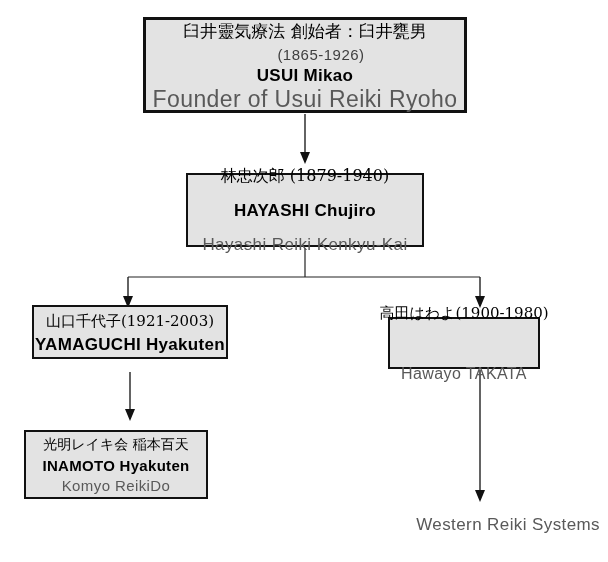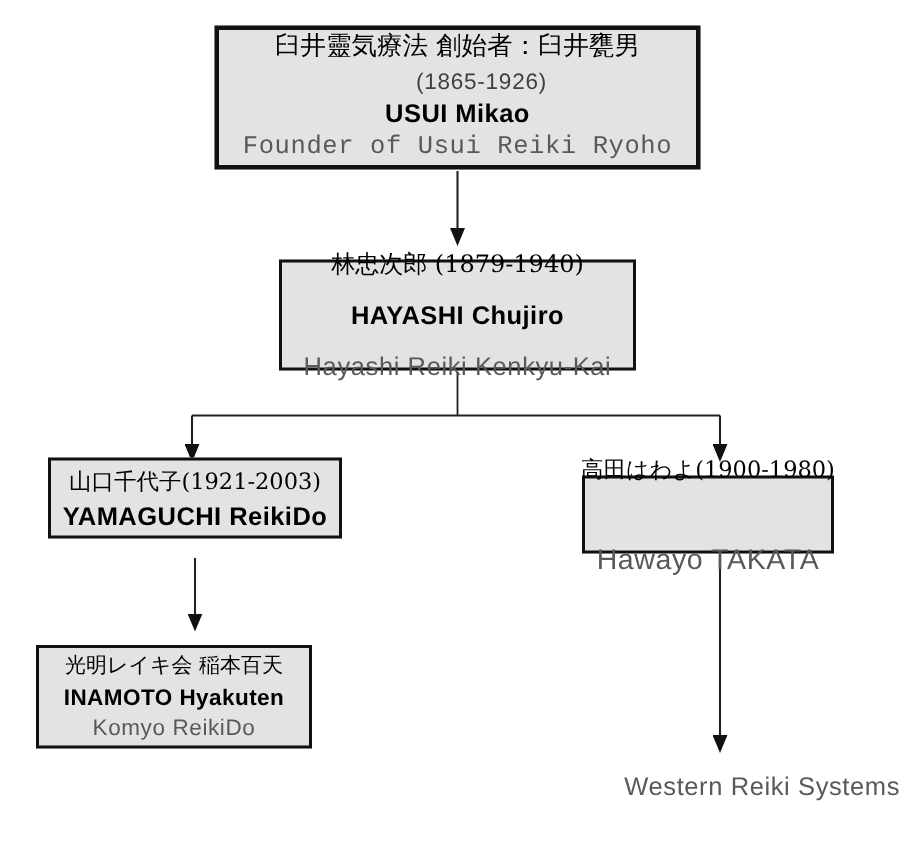--- a/index.html
+++ b/index.html
@@ -52,34 +52,34 @@
   .line-sub {
     color: #595959;
     letter-spacing: 0.4px;
     white-space: nowrap;
   }
   
   .node--usui { left: 143px; top: 17px; width: 324px; height: 96px; justify-content: space-between; }
   .node--usui .line-jp    { font-size: 17px; line-height: 23px; }
   .node--usui .line-dates { font-size: 15px; line-height: 21px; }
   .node--usui .line-name  { font-size: 17px; line-height: 22px; }
-  .node--usui .line-sub   { font-size: 17px; line-height: 22px; font-family: Liberation Mono, monospace; }
+  .node--usui .line-sub   { font-size: 23px; line-height: 22px; }
   
   .node--hayashi { left: 186px; top: 173px; width: 238px; height: 74px; gap: 12px; }
   .node--hayashi .line-jp   { font-size: 16px; line-height: 23px; }
   .node--hayashi .line-name { font-size: 17px; line-height: 23px; }
   .node--hayashi .line-sub  { font-size: 17px; line-height: 22px; }
   
   .node--yamaguchi { left: 32px; top: 305px; width: 196px; height: 54px; }
   .node--yamaguchi .line-jp   { font-size: 15px; line-height: 24px; }
   .node--yamaguchi .line-name { font-size: 17px; line-height: 23px; }
   
-  .node--takata { left: 388px; top: 317px; width: 168px; height: 52px; }
+  .node--takata { left: 388px; top: 317px; width: 152px; height: 52px; }
   .node--takata .line-jp  { font-size: 15px; line-height: 23px; }
-  .node--takata .line-sub { font-size: 19px; line-height: 22px; margin-top: 38px; }
+  .node--takata .line-sub { font-size: 16px; line-height: 22px; margin-top: 38px; }
   
   .node--inamoto { left: 24px; top: 430px; width: 184px; height: 69px; }
   .node--inamoto .line-jp   { font-size: 14px; line-height: 21px; }
   .node--inamoto .line-name { font-size: 15px; line-height: 21px; }
   .node--inamoto .line-sub  { font-size: 15px; line-height: 20px; }
   
   .terminal-label {
     position: absolute;
     left: 380px;
     top: 515px;
@@ -119,21 +119,21 @@
   </div>
 
   <div class="node node--hayashi">
     <div class="line-jp">林忠次郎 (1879-1940)</div>
     <div class="line-name">HAYASHI Chujiro</div>
     <div class="line-sub">Hayashi Reiki Kenkyu-Kai</div>
   </div>
 
   <div class="node node--yamaguchi">
     <div class="line-jp">山口千代子(1921-2003)</div>
-    <div class="line-name">YAMAGUCHI ReikiDo</div>
+    <div class="line-name">YAMAGUCHI Hyakuten</div>
   </div>
 
   <div class="node node--takata">
     <div class="line-jp">高田はわよ(1900-1980)</div>
     <div class="line-sub">Hawayo TAKATA</div>
   </div>
 
   <div class="node node--inamoto">
     <div class="line-jp">光明レイキ会 稲本百天</div>
     <div class="line-name">INAMOTO Hyakuten</div>

